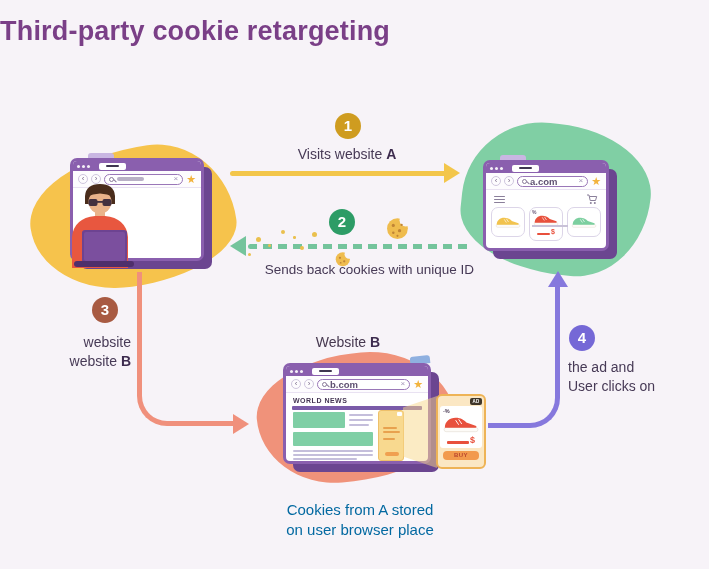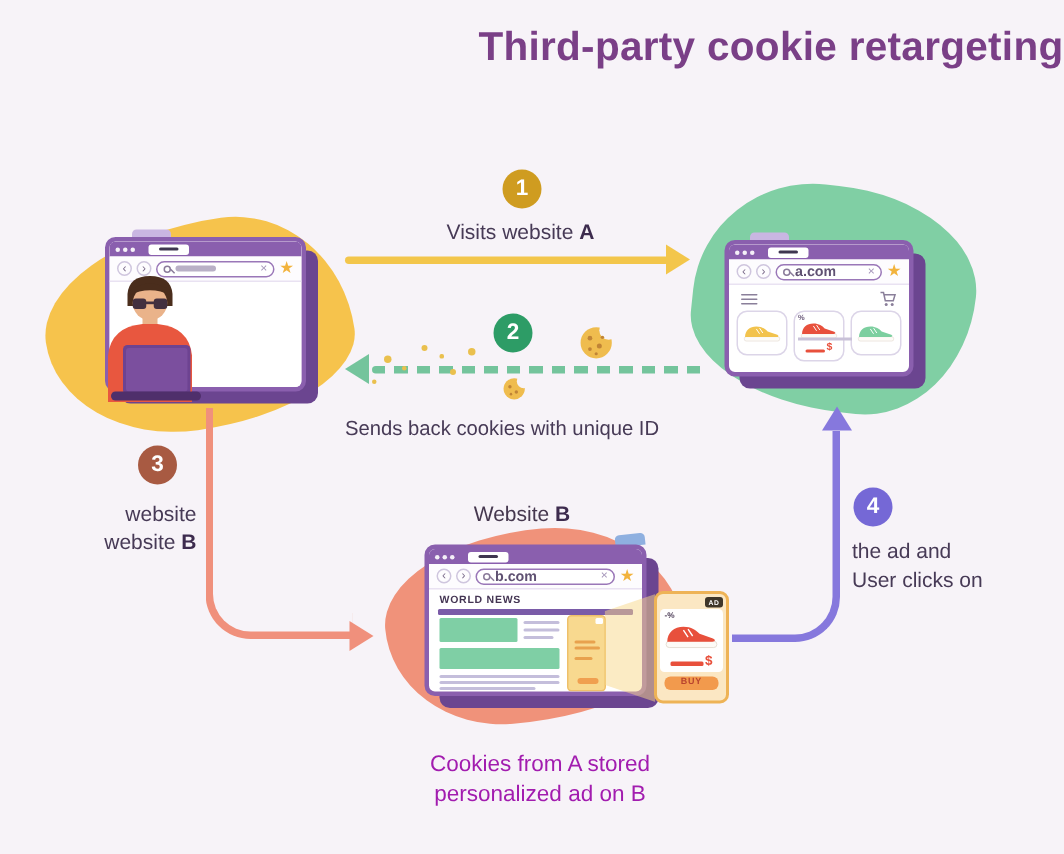--- a/index.html
+++ b/index.html
@@ -1,20 +1,20 @@
 <!DOCTYPE html>
 <html><head>
 <meta charset="utf-8">
 <style>
   * { margin:0; padding:0; box-sizing:border-box; }
   html,body { background:#f7f3f8; }
   body { font-family:"Liberation Sans", sans-serif; }
   .stage { position:relative; width:709px; height:569px; background:#f7f3f8; overflow:hidden; }
 
-  .title { position:absolute; top:16px; left:0; width:709px; text-align:right;
+  .title { position:absolute; top:16px; left:0; width:709px; text-align:left;
            font-size:27px; font-weight:800; color:#7a3f87; letter-spacing:.2px; }
 
   
   .blob { position:absolute; z-index:1; }
   .blob-yellow { left:30px; top:148px; width:205px; height:138px; background:#f6c34c;
                  border-radius:62% 38% 55% 45% / 48% 62% 38% 52%; transform:rotate(-8deg); }
   .blob-green  { left:462px; top:124px; width:188px; height:150px; background:#80cfa4;
                  border-radius:45% 55% 40% 60% / 55% 45% 60% 40%; transform:rotate(6deg); }
   .blob-salmon { left:257px; top:353px; width:199px; height:128px; background:#f0927a;
                  border-radius:55% 45% 60% 40% / 45% 60% 40% 55%; transform:rotate(-5deg); }
@@ -107,26 +107,26 @@
   
   .badge { position:absolute; z-index:7; width:26px; height:26px; border-radius:50%; color:#fff;
            font-size:15px; font-weight:800; text-align:center; line-height:26px; }
   .b1 { left:335px; top:113px; background:#cf9c20; }
   .b2 { left:329px; top:209px; background:#2d9c66; }
   .b3 { left:92px;  top:297px; background:#a85a42; }
   .b4 { left:569px; top:325px; background:#7568d6; }
   .step-text { position:absolute; z-index:7; font-size:14px; color:#473a56; line-height:19px; }
   .step-text b { font-weight:800; color:#3d2b4e; }
   .st1 { left:277px; top:145px; width:140px; text-align:center; }
-  .st2 { left:230px; top:276px; width:244px; text-align:left; font-size:13.5px; }
+  .st2 { left:230px; top:260px; width:244px; text-align:right; font-size:13.5px; }
   .st3 { left:35px;  top:333px; width:96px;  text-align:right; }
   .st4 { left:568px; top:358px; width:102px; text-align:left; }
 
   .caption { position:absolute; left:225px; top:500px; width:270px; z-index:7; text-align:center;
-             font-size:15px; line-height:19.5px; color:#a21caf; }
+             font-size:15px; line-height:19.5px; color:#0369a1; }
 
   
   .cookie { position:absolute; z-index:6; }
   .crumb { position:absolute; z-index:6; background:#eac04e; border-radius:50%; }
 
   .person { position:absolute; left:60px; top:180px; width:112px; height:88px; z-index:5; }
   .shoe { display:block; }
 </style>
 </head>
 <body>
@@ -358,16 +358,16 @@
   </div>
 
   <div class="badge b4">4</div>
   <div class="step-text st4">
     <div>the ad and</div>
     <div>User clicks on</div>
   </div>
 
   <div class="caption">
     <div>Cookies from A stored</div>
-    <div>personalized ad on B</div>
+    <div>on user browser place</div>
   </div>
 
 </div>
 
 </body></html>

